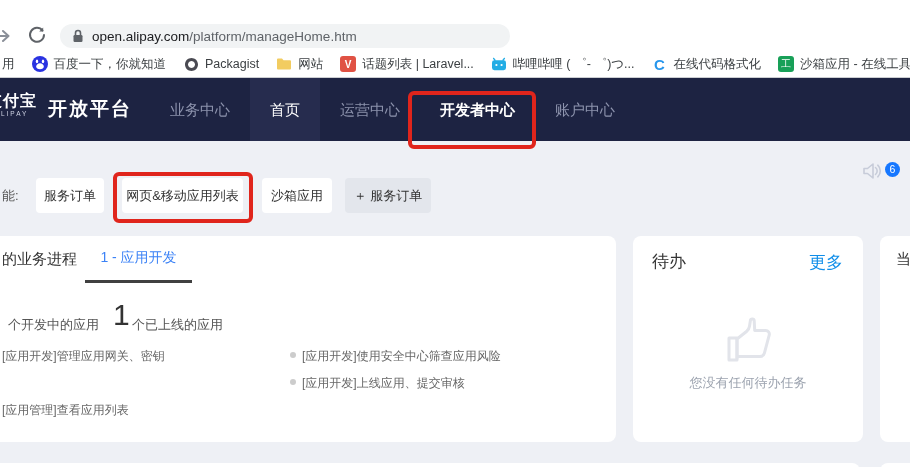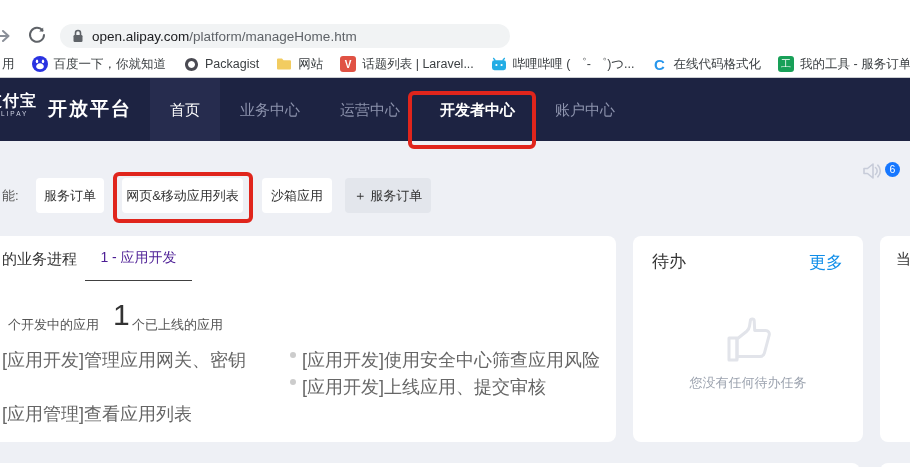--- a/index.html
+++ b/index.html
@@ -45,24 +45,24 @@
   .qlabel { position:absolute; left:2px; top:166px; font-size:13px; color:#555; }
   .qbtn { position:absolute; top:157px; height:35px; background:#fff; border:none; border-radius:4px;
           font-size:13px; color:#333; cursor:pointer; font-family:inherit; }
   .qbtn.grey { background:#e3e6ec; }
 
   
   .card { position:absolute; background:#fff; border-radius:8px; }
   .progress-card { left:-20px; top:215px; width:636px; height:206px; }
   .pc-title { position:absolute; left:22px; top:14px; font-size:15px; color:#333; }
   .pc-tab { position:absolute; left:105px; top:13px; width:107px; text-align:center; font-size:14px;
-            color:#4c1d95; padding-bottom:13px; border-bottom:1px solid #404040; cursor:pointer; }
+            color:#3b82f6; padding-bottom:13px; border-bottom:3px solid #404040; cursor:pointer; }
   .stat-num { position:absolute; font-size:30px; color:#333; top:62px; }
   .stat-label { position:absolute; font-size:13px; color:#555; top:80px; }
-  .task { position:absolute; font-size:18px; color:#666; }
+  .task { position:absolute; font-size:12px; color:#666; }
   .dot { position:absolute; width:6px; height:6px; border-radius:50%; background:#ccc; }
 
   .todo-card { left:633px; top:215px; width:230px; height:206px; }
   .todo-title { position:absolute; left:19px; top:14px; font-size:17px; color:#333; }
   .todo-more { position:absolute; right:20px; top:15px; font-size:17px; color:#108ee9; cursor:pointer; }
   .thumb { position:absolute; left:88px; top:76px; }
   .todo-empty { position:absolute; left:0; top:138px; width:100%; text-align:center; font-size:13px; color:#9ca3af; }
 
   .side-card { left:880px; top:215px; width:50px; height:206px; }
   .side-card-title { position:absolute; left:16px; top:14px; font-size:15px; color:#333; }
@@ -144,34 +144,34 @@
           </svg>
       </span>
       <span>哔哩哔哩 ( ゜- ゜)つ...</span>
     </div>
     <div class="bm">
       <span class="fav fav-cfmt">C</span>
       <span>在线代码格式化</span>
     </div>
     <div class="bm">
       <span class="fav fav-tools">工</span>
-      <span>我的工具 - 服务订单</span>
+      <span>沙箱应用 - 在线工具</span>
     </div>
 
   </div>
 
   <div class="nav">
     <div class="logo">
       <div class="logo-cn">支付宝</div>
       <div class="logo-en">ALIPAY</div>
     </div>
     <div class="brand">开放平台</div>
     <div class="menu">
+      <div class="mitem">业务中心</div>
       <div class="mitem active">首页</div>
-      <div class="mitem">业务中心</div>
       <div class="mitem">运营中心</div>
       <div class="mitem hl">开发者中心</div>
       <div class="mitem">账户中心</div>
     </div>
     <div class="bell-wrap">
       <svg width="21" height="18" viewBox="0 0 21 18">
         <path d="M2 6.5 h3.5 L11 2 v14 L5.5 11.5 H2 Z" fill="none" stroke="#c7ccd9" stroke-width="1.6" stroke-linejoin="round"></path>
         <path d="M13.5 5.5 a4.5 4.5 0 0 1 0 7 M15.8 3.2 a8 8 0 0 1 0 11.6" fill="none" stroke="#c7ccd9" stroke-width="1.6" stroke-linecap="round"></path>
       </svg>
       <span class="badge">6</span>

